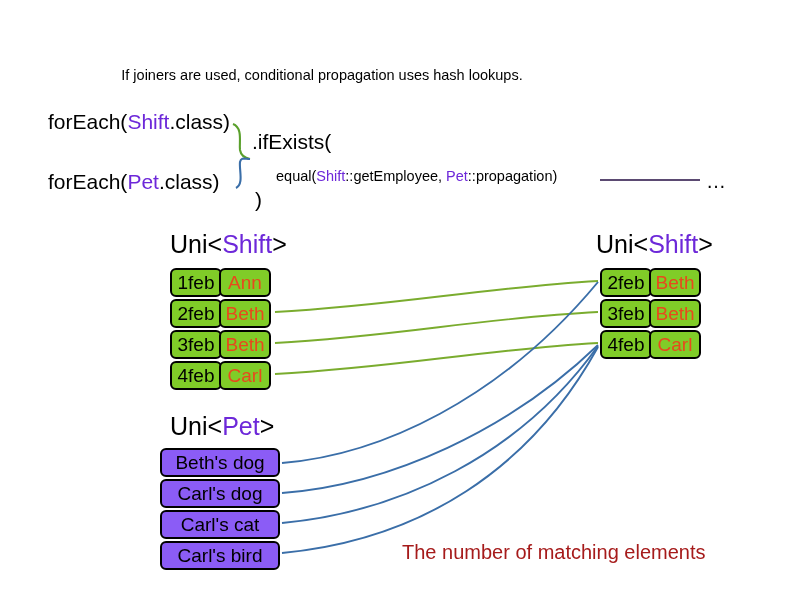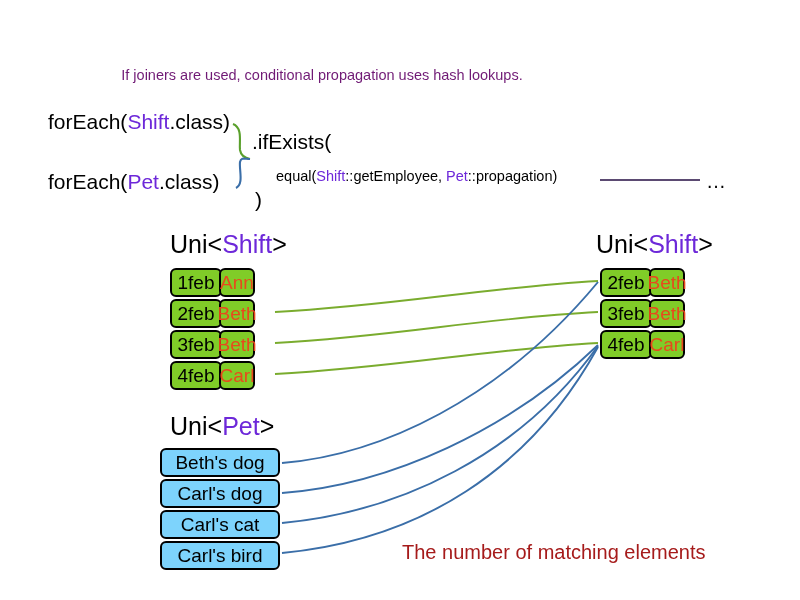--- a/index.html
+++ b/index.html
@@ -32,21 +32,21 @@
     letter-spacing: -0.2px;
     color: #000;
   }
   .subtitle {
     position: absolute;
     left: 0; top: 66px;
     width: 644px;
     text-align: center;
     font-size: 14.5px;
     line-height: 18px;
-    color: #701a75;
+    color: #000000;
   }
 
   
   .code-line {
     position: absolute;
     font-size: 21px;
     line-height: 24px;
     white-space: pre;
     color: #000;
   }
@@ -94,23 +94,23 @@
     height: 29px;
     display: flex;
     align-items: center;
     justify-content: center;
     font-size: 19px;
     line-height: 19px;
     white-space: nowrap;
   }
   .cell-shift { background: #80cc28; }
   .cell-date  { width: 52px; color: #000000; }
-  .cell-name  { width: 36px; color: #e8491d; margin-left: -3px; }
+  .cell-name  { width: 52px; color: #e8491d; margin-left: -3px; }
   .cell-pet {
-    background: #7dd3fc;
+    background: #8b5cf6;
     width: 120px;
     color: #000000;
     font-size: 19px;
     justify-content: center;
   }
 
   #stream-left-shift  { left: 170px; top: 268px; }
   #stream-right-shift { left: 600px; top: 268px; }
   #stream-left-pet    { left: 160px; top: 448px; }
 

